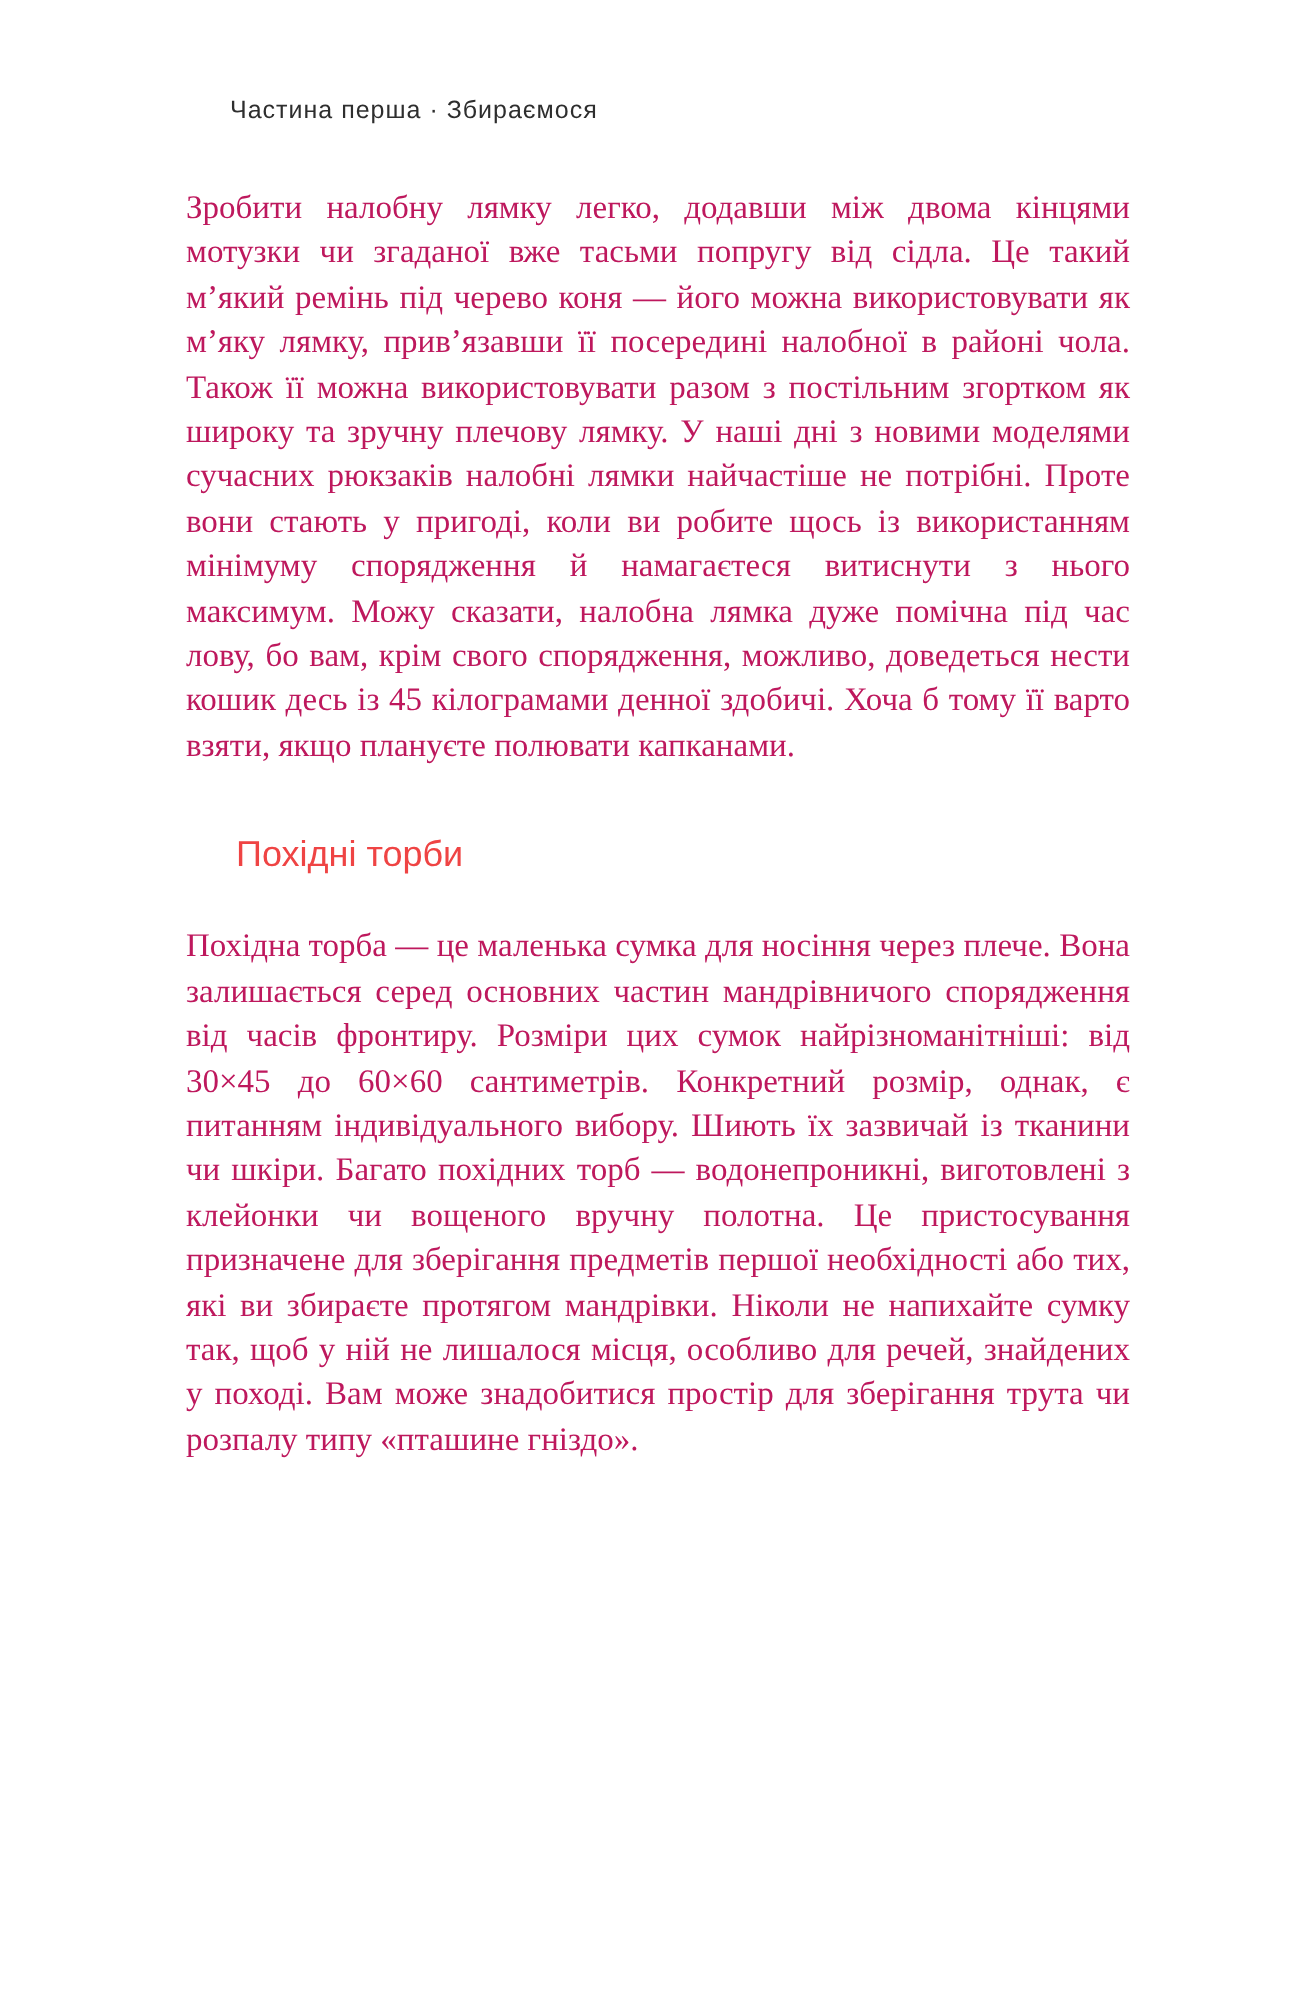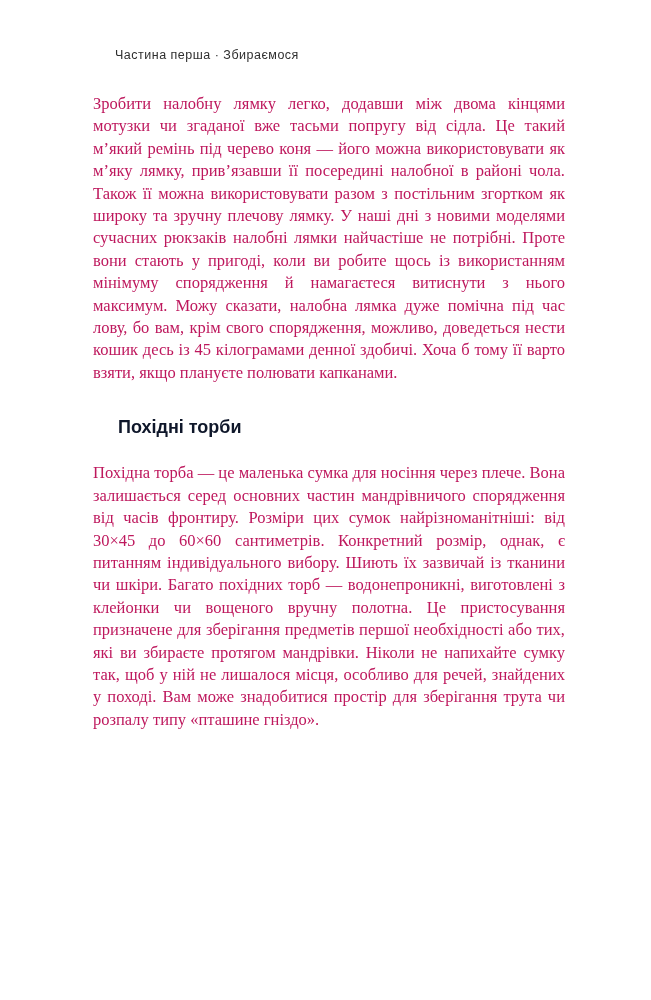--- a/index.html
+++ b/index.html
@@ -37,23 +37,23 @@
     text-justify: inter-word;
     hyphens: auto;
     margin: 0;
     color: #be185d;
   }
   .first-para {
     margin-top: 31px;
   }
   .section-heading {
     font-family: "Liberation Sans", "DejaVu Sans", sans-serif;
-    font-weight: 700;
+    font-weight: 400;
     font-size: 18px;
-    color: #0f172a;
+    color: #ef4444;
     margin: 33px 0 24px 25px;
   }
 </style>
 </head>
 <body>
 
 <div class="page">
 
   <div class="running-header">Частина перша · Збираємося</div>
 

